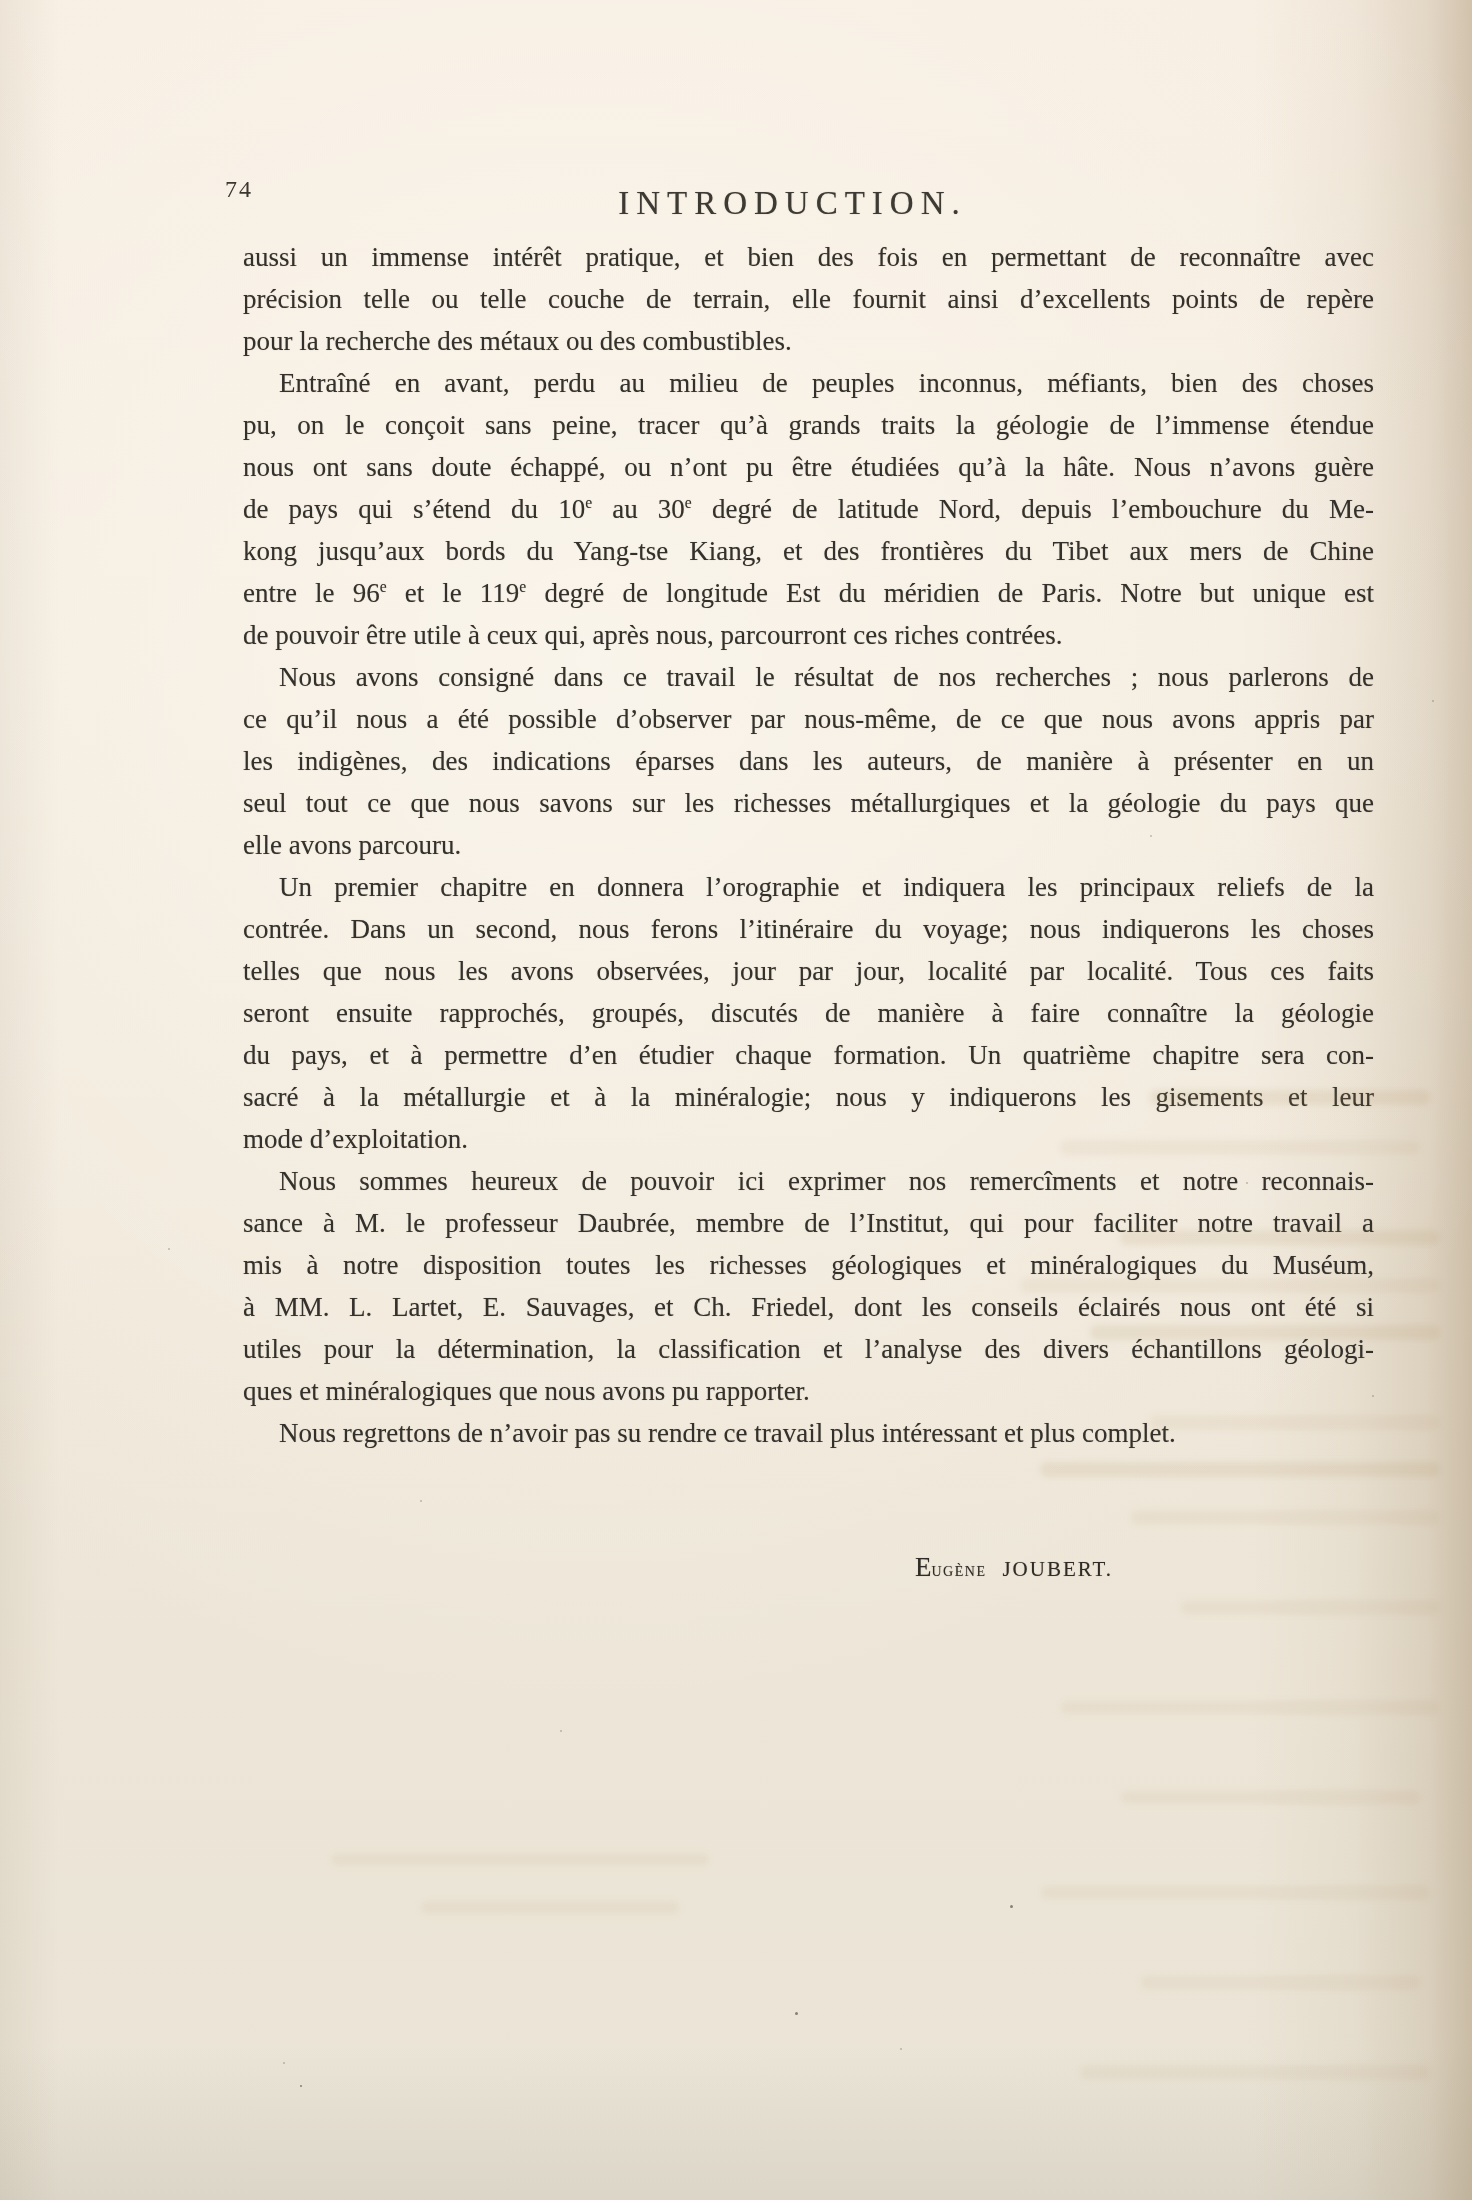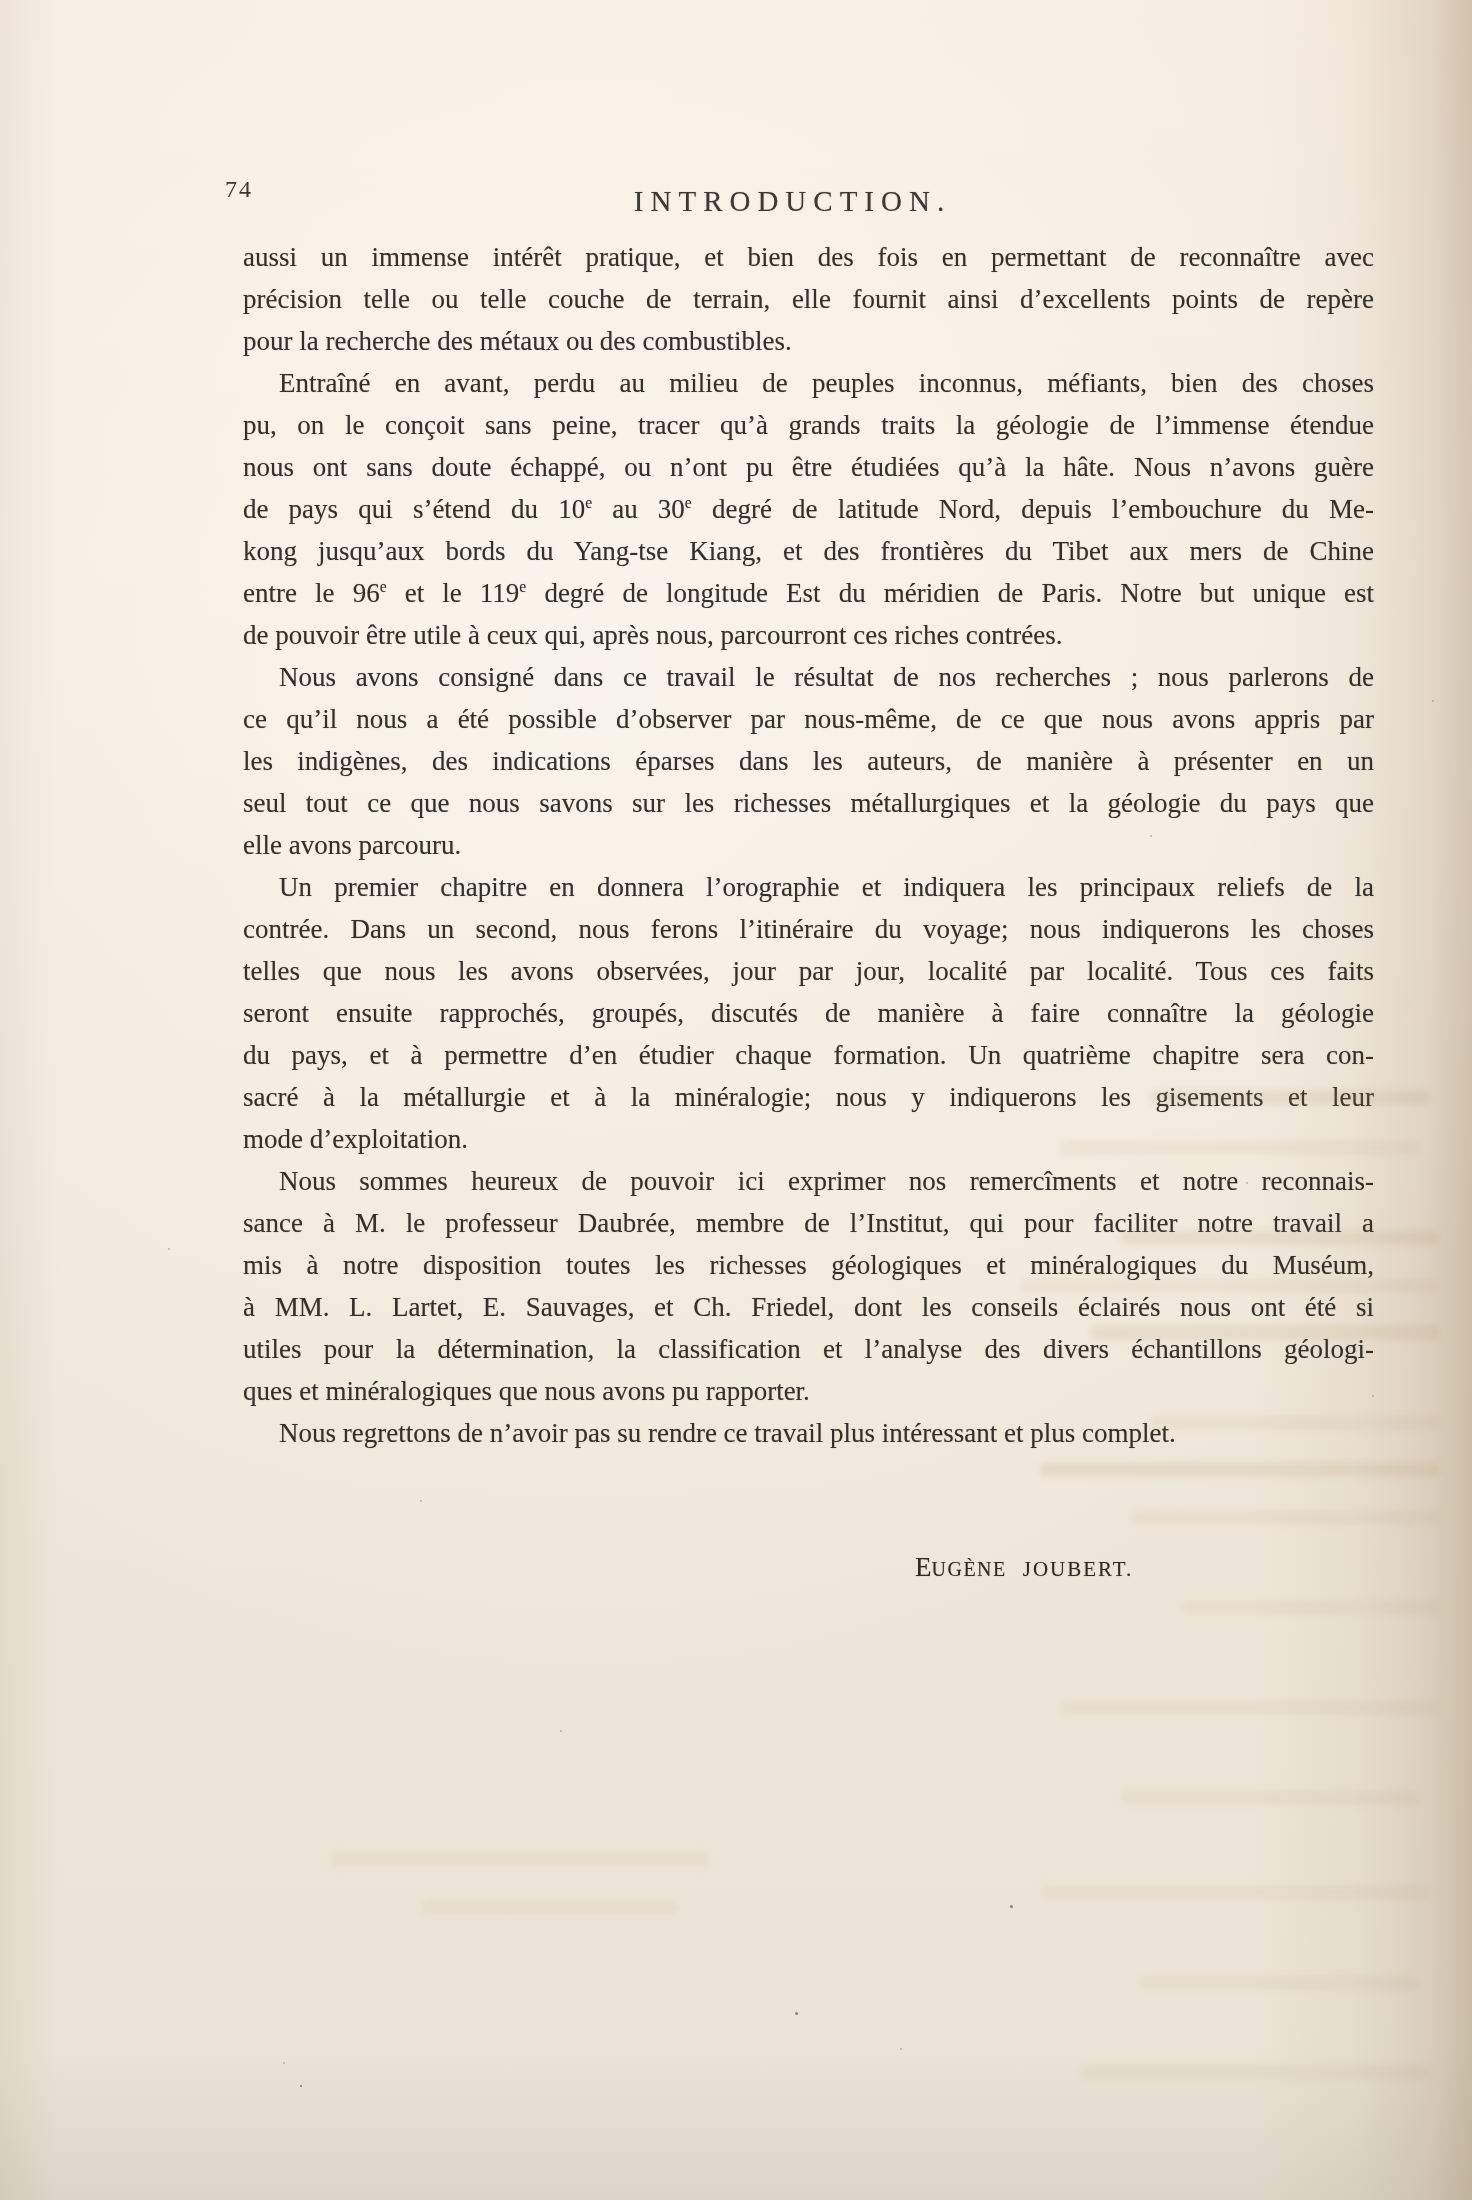--- a/index.html
+++ b/index.html
@@ -15,38 +15,38 @@
       linear-gradient(270deg, rgba(138,110,70,0.34) 0%, rgba(146,120,82,0.20) 3%, rgba(150,126,90,0.08) 8%, rgba(150,126,90,0) 15%),
       linear-gradient(0deg, rgba(118,110,96,0.12) 0%, rgba(118,110,96,0) 7%),
       linear-gradient(180deg, #f7eee2 0%, #f3ebde 30%, #efe7d9 60%, #eae4d6 100%);
   }
   .pagenum{
     position:absolute;left:225px;top:176px;
     font-size:24px;letter-spacing:2px;color:#3a3731;
   }
   .running-title{
     position:absolute;left:227px;top:185px;width:1131px;
-    text-align:center;font-size:29px;letter-spacing:7px;
+    text-align:center;font-size:33px;letter-spacing:7px;
     color:#3d3a34;text-shadow:0 0 1px rgba(70,62,52,0.45);font-family:Liberation Serif, serif;
   }
   #text-block{
     position:absolute;left:243px;top:236px;width:1131px;
     font-size:27px;line-height:42px;
     text-shadow:0 0 1px rgba(70,62,52,0.35);
   }
   .line{white-space:normal;text-align:justify;text-align-last:left;height:42px;}
   .line.j{text-align-last:justify;}
   .line.indent{text-indent:36px;}
   .line sup{font-size:0.58em;vertical-align:super;line-height:0;}
   .signature{
     position:absolute;left:915px;top:1552px;white-space:nowrap;
     color:#2f2c27;text-shadow:0 0 1px rgba(60,54,45,0.4);
   }
   .sig-lead{font-size:27px;}
-  .sig-small{font-size:20px;letter-spacing:1.5px;}
+  .sig-small{font-size:14px;letter-spacing:1.5px;}
   .sig-last{font-size:21px;letter-spacing:2px;margin-left:16px;}
   
   .ghost{
     position:absolute;height:15px;border-radius:7px;
     background:rgba(172,142,94,0.14);
     filter:blur(3px);transform:skewX(-1deg);
   }
   .ghost.light{background:rgba(172,145,100,0.09);}
   .speck{position:absolute;border-radius:50%;background:rgba(52,46,38,0.55);}
   .speck.light{background:rgba(90,80,65,0.35);}

